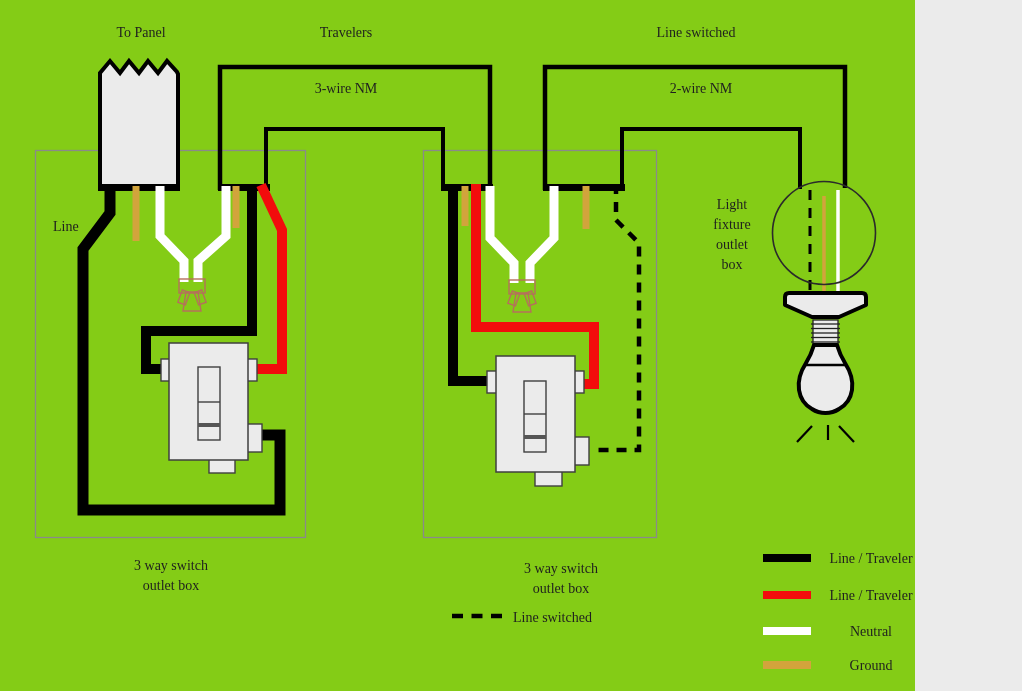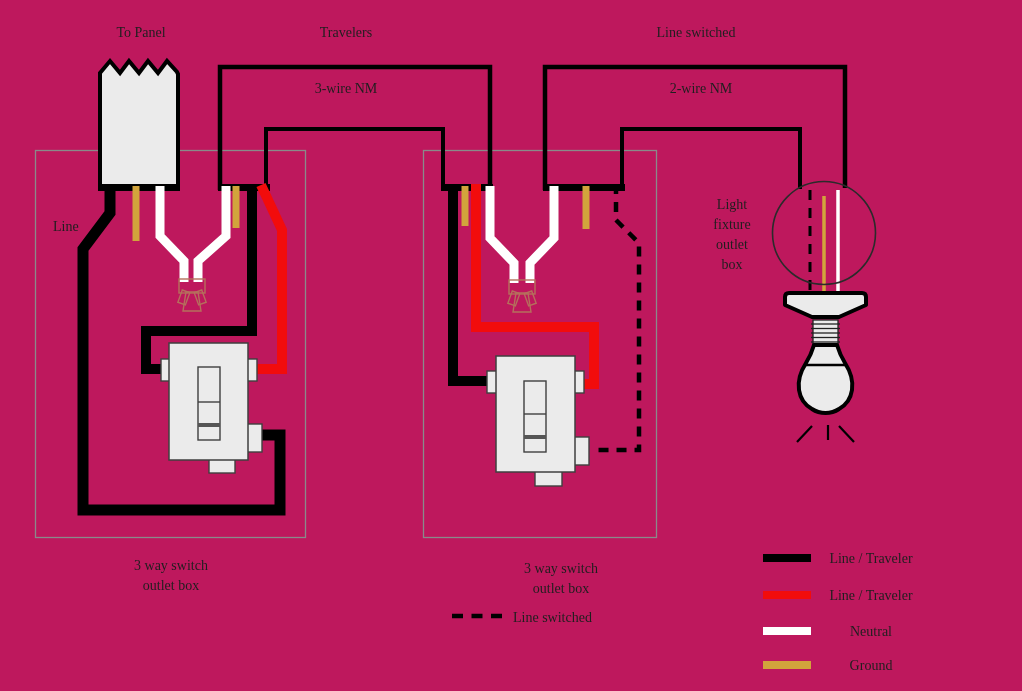--- a/index.html
+++ b/index.html
@@ -1,16 +1,16 @@
 <!DOCTYPE html>
 <html><head>
 <meta charset="utf-8">
 <style>
   html,body{margin:0;padding:0;background:#ebebeb;}
-  .stage{position:relative;width:1022px;height:691px;background:#be185d;overflow:hidden;}
+  .stage{position:relative;width:915px;height:691px;background:#84cc16;overflow:hidden;}
   svg{display:block;}
   text{font-family:"Liberation Serif","DejaVu Serif",serif;font-size:14px;fill:#1f1f1f;}
   .mid{text-anchor:middle;}
 </style>
 </head>
 <body>
 
 <div class="stage">
 <svg width="1022" height="691" viewBox="0 0 1022 691">
 

